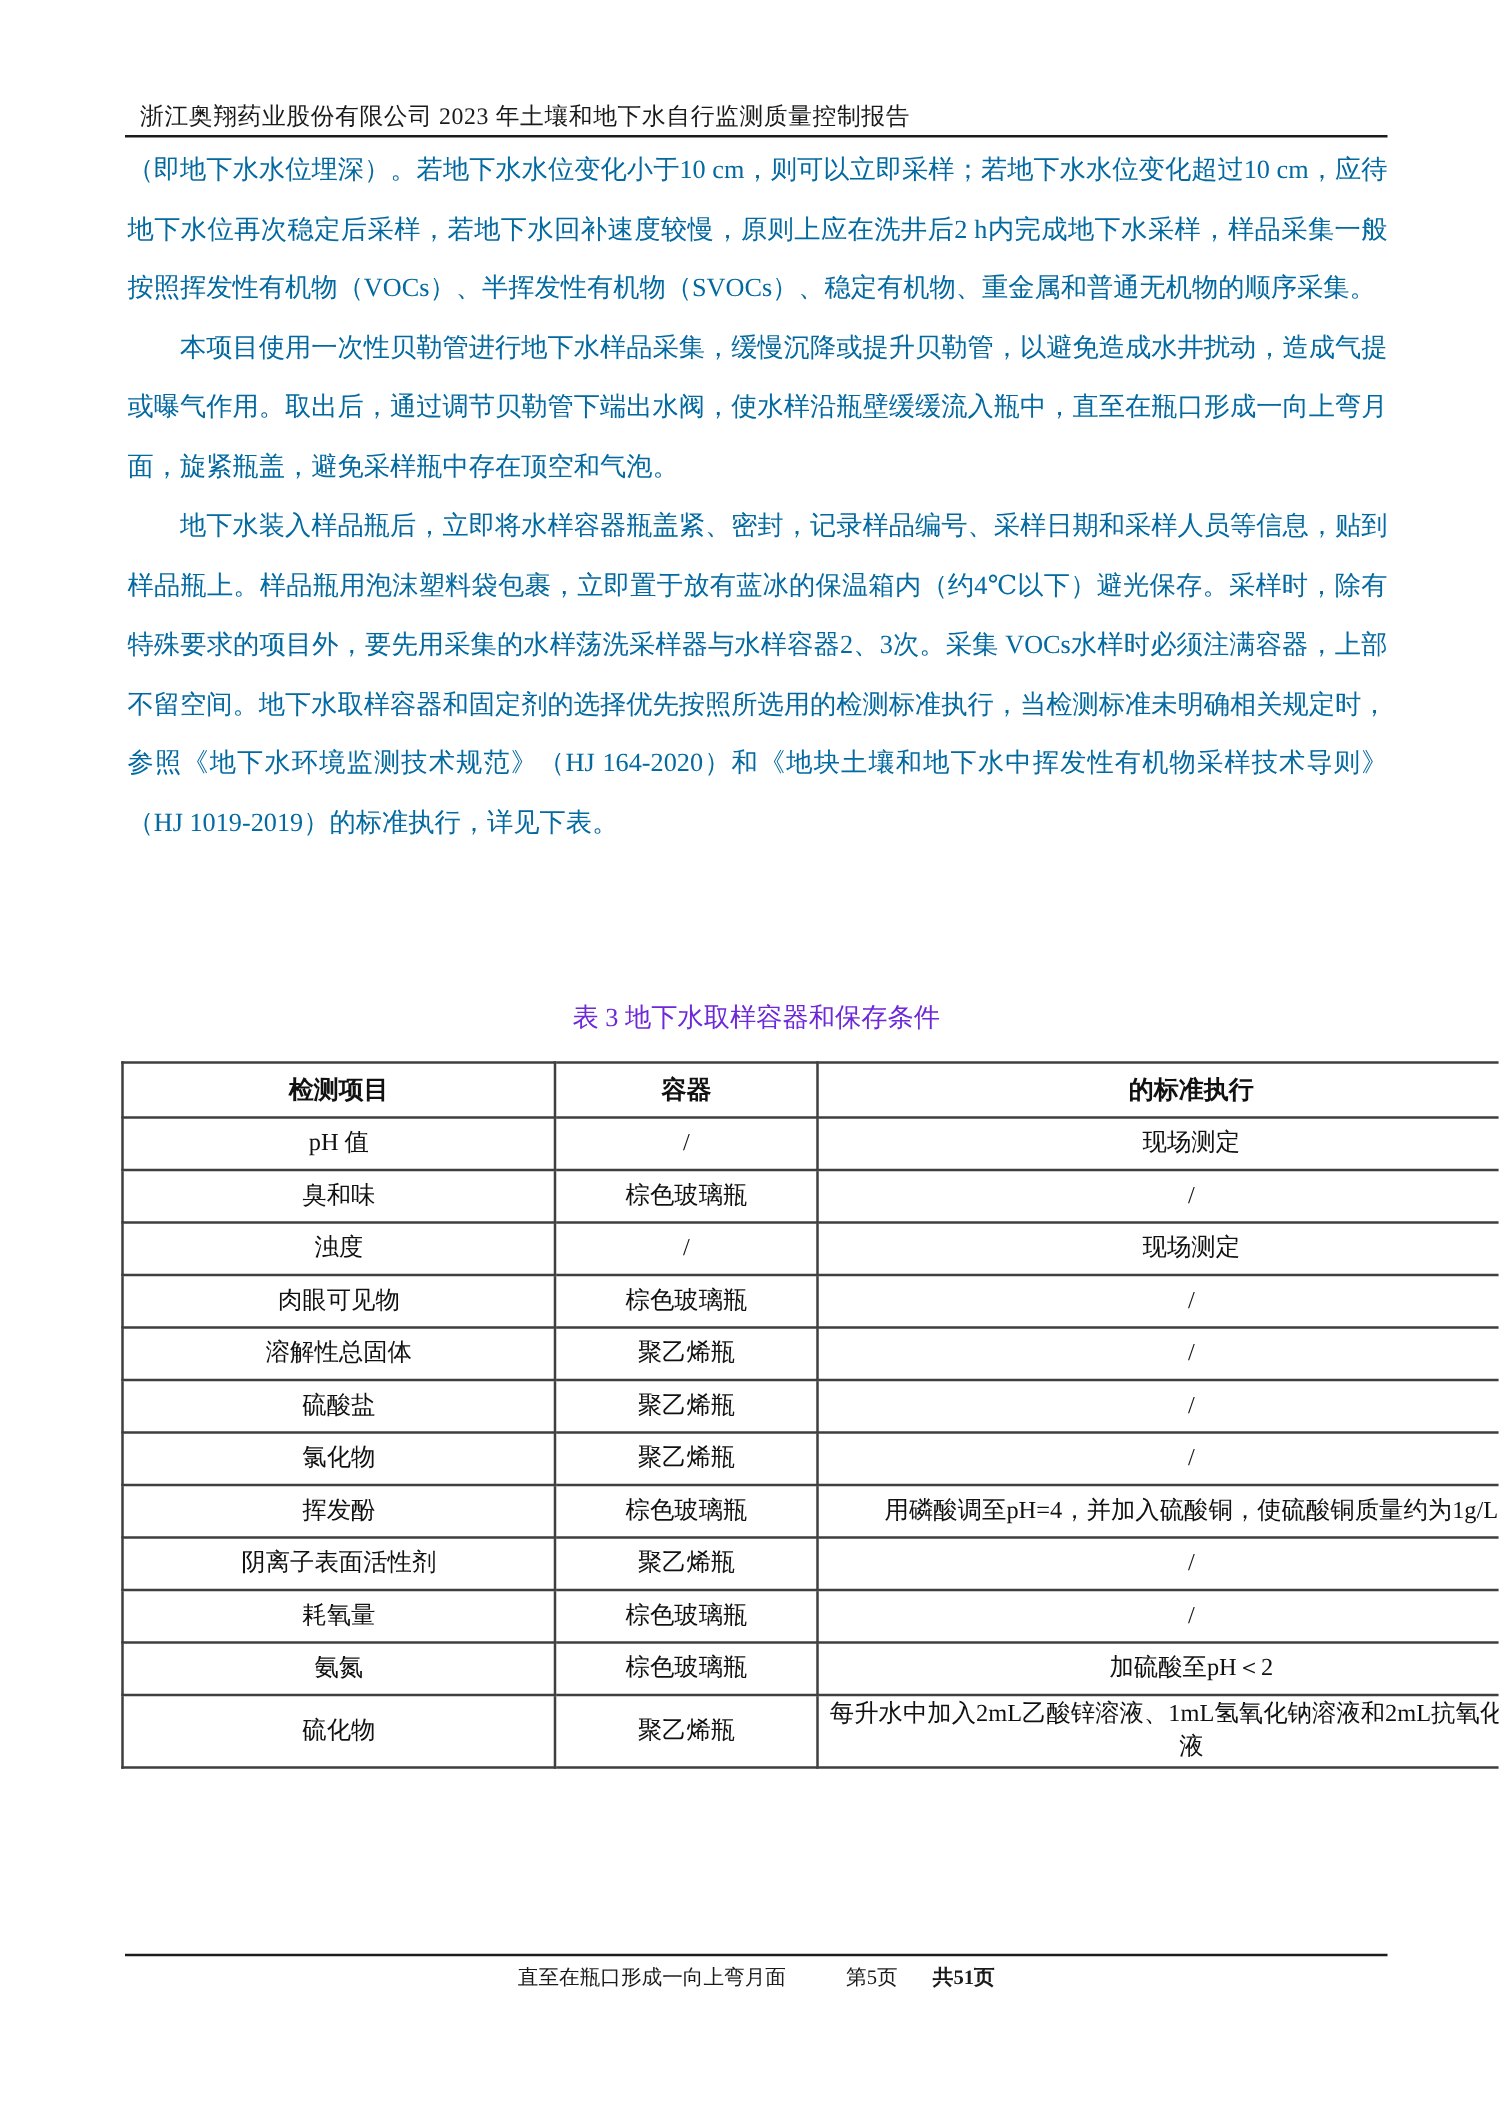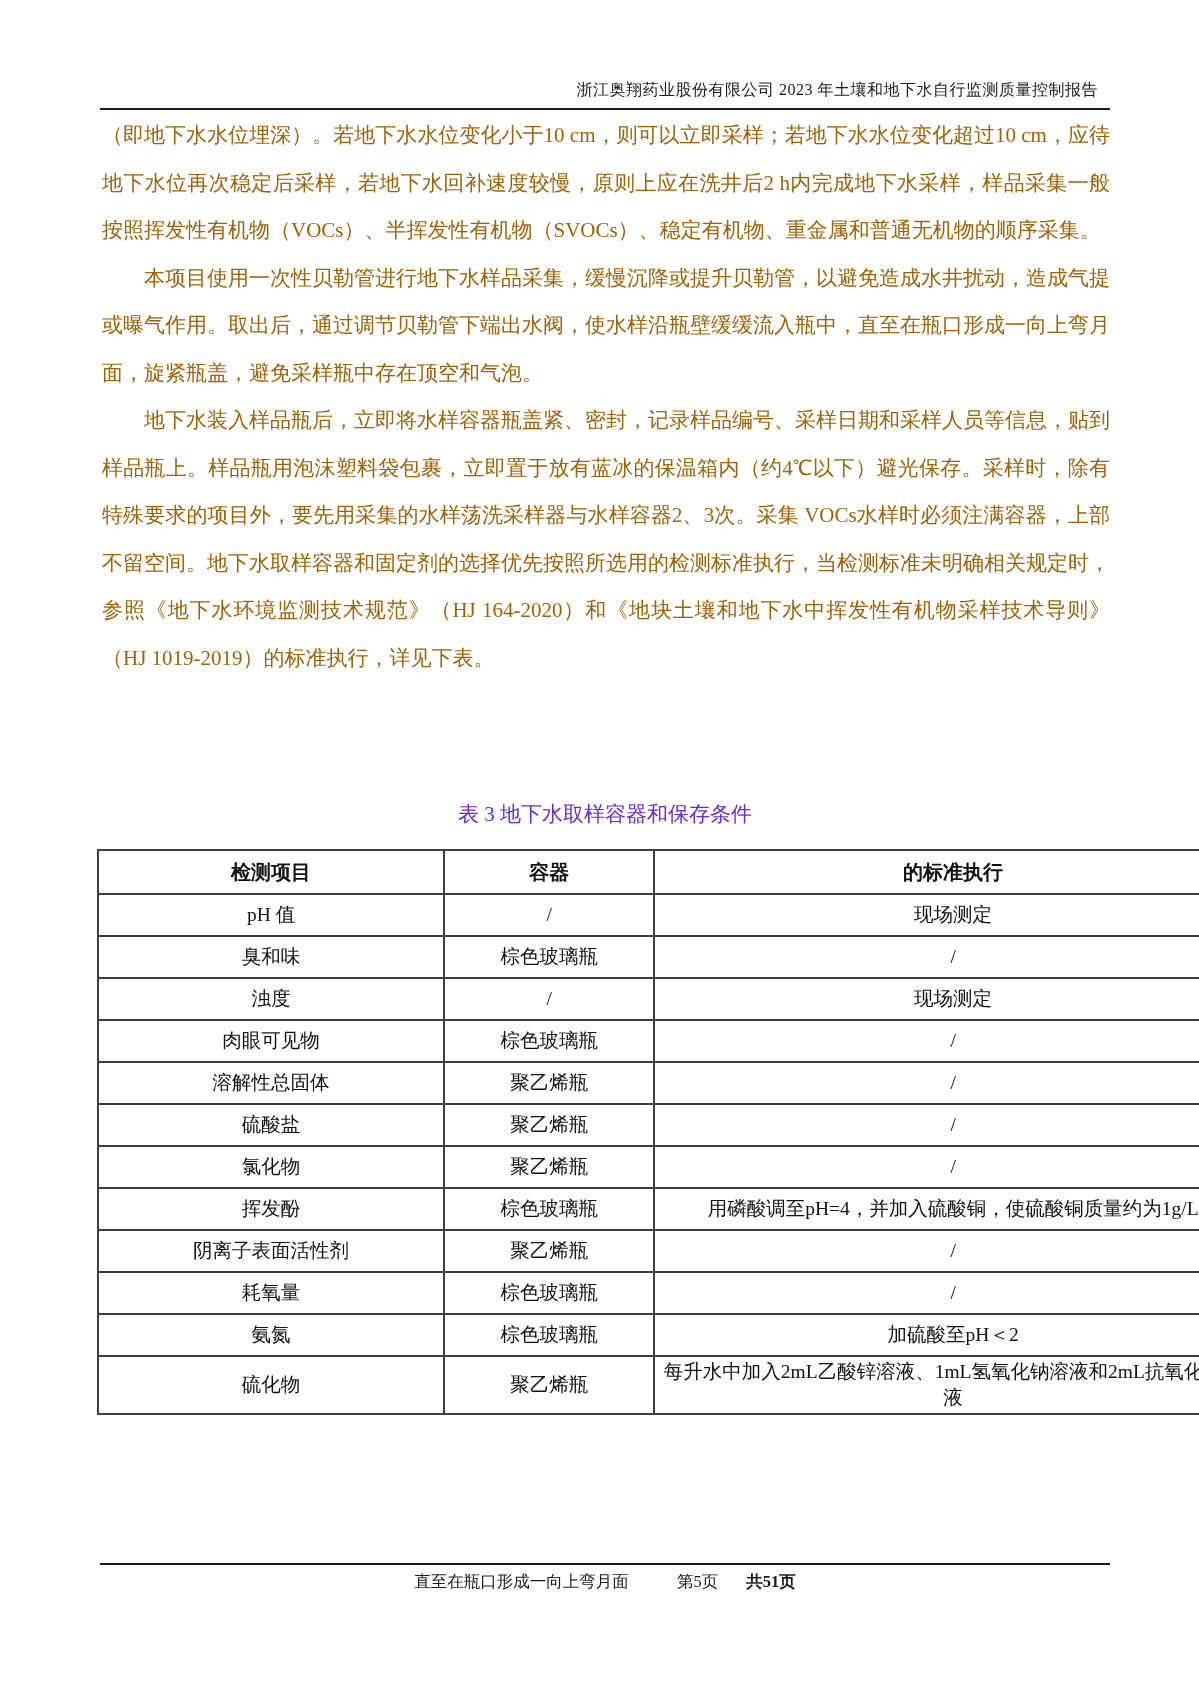--- a/index.html
+++ b/index.html
@@ -7,40 +7,40 @@
     position:relative;
     width:1199px;height:1696px;
     background:#ffffff;
     color:#121212;
     font-family:"Liberation Serif","DejaVu Serif",serif;
     overflow:hidden;
     box-sizing:border-box;
   }
   
   .doc-header{
-    position:absolute;top:80px;left:88px;width:1010px;
-    text-align:right;
-    font-size:16px;
+    position:absolute;top:80px;left:112px;width:1010px;
+    text-align:left;
+    font-size:19px;
     letter-spacing:.5px;
     color:#1a1a1a;
   }
   .doc-header-rule{
     position:absolute;top:108px;left:100px;width:1010px;height:0;
     border-top:2.5px solid #1c1c1c;
   }
   
   .body-text{
     position:absolute;top:112px;left:102px;width:1008px;
     font-size:21px;
     line-height:47.5px;
     text-align:justify;
-    color:#a16207;
+    color:#0369a1;
   }
   .body-text p{margin:0;}
-  .body-text p.indent{text-indent:2em;font-family:Liberation Serif, serif;}
+  .body-text p.indent{text-indent:2em;}
   
   .table-caption{
     position:absolute;top:800px;left:100px;width:1010px;
     text-align:center;
     font-size:21px;
     color:#6d28d9;
   }
   
   table.sample-table{
     position:absolute;top:849px;left:97px;

